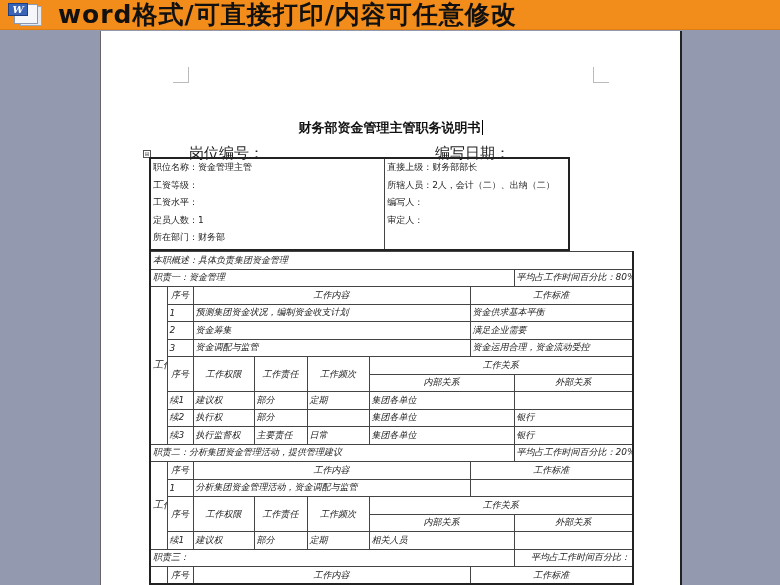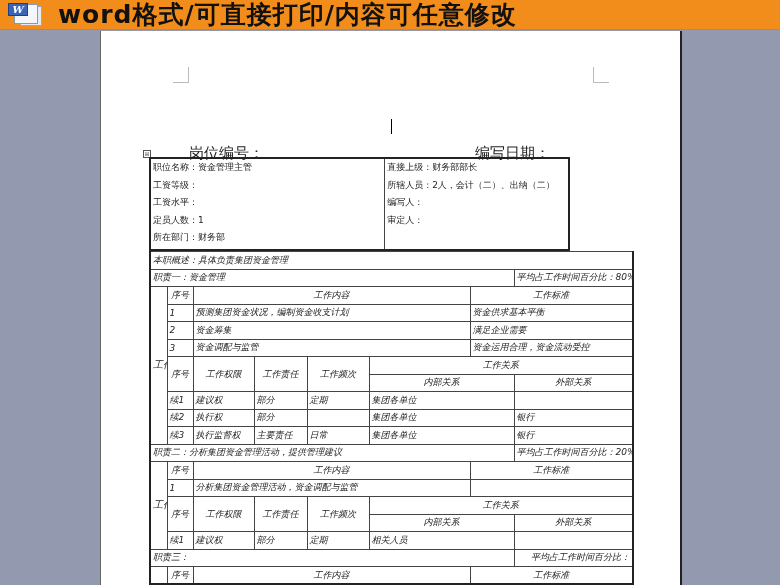--- a/index.html
+++ b/index.html
@@ -34,21 +34,21 @@
   .corner.tr { left: 492px; top: 36px; border-width: 0 0 1px 1px; }
 
   .doc-title {
     position: absolute; left: 0; width: 100%; top: 88px; text-align: center;
     font-size: 13px; font-weight: bold; color: #111;
   }
   .cursor { display: inline-block; width: 1px; height: 15px; background: #000; vertical-align: -3px; margin-left: 1px; }
 
   .meta-line { position: absolute; top: 113px; font-size: 15px; color: #222; }
   .meta-line.left { left: 88px; }
-  .meta-line.right { left: 334px; margin-left: 40px; }
+  .meta-line.right { left: 334px; }
 
   .table-handle { position: absolute; left: 42px; top: 119px; width: 8px; height: 8px; border: 1px solid #555; font-size: 6px; line-height: 6px; text-align: center; color: #555; }
 
   .form { position: absolute; left: 48px; top: 126px; width: 421px; font-size: 9px; color: #222; border-radius: 25px; }
   .form table { border-collapse: collapse; width: 100%; table-layout: fixed; }
   .form td { border: 1px solid #444; padding: 0 2px; height: 17.5px; vertical-align: middle; white-space: nowrap; overflow: hidden; }
   .center { text-align: center; }
   .right { text-align: right; }
 
   .top-block { border: 2px solid #222; }
@@ -70,21 +70,21 @@
 </div>
 
 <div class="gutter-left"></div>
 <div class="gutter-right"></div>
 
 <div class="page">
   <div class="corner tl"></div>
   <div class="corner tr"></div>
 
   <div class="doc-title">
-    <span class="cursor"></span>
+    <span>财务部资金管理主管职务说明书</span><span class="cursor"></span>
   </div>
 
   <div class="meta-line left">岗位编号：</div>
   <div class="meta-line right">编写日期：</div>
 
   <div class="table-handle">⊞</div>
 
   <div class="form">
     <table class="top-block">
       <colgroup>

